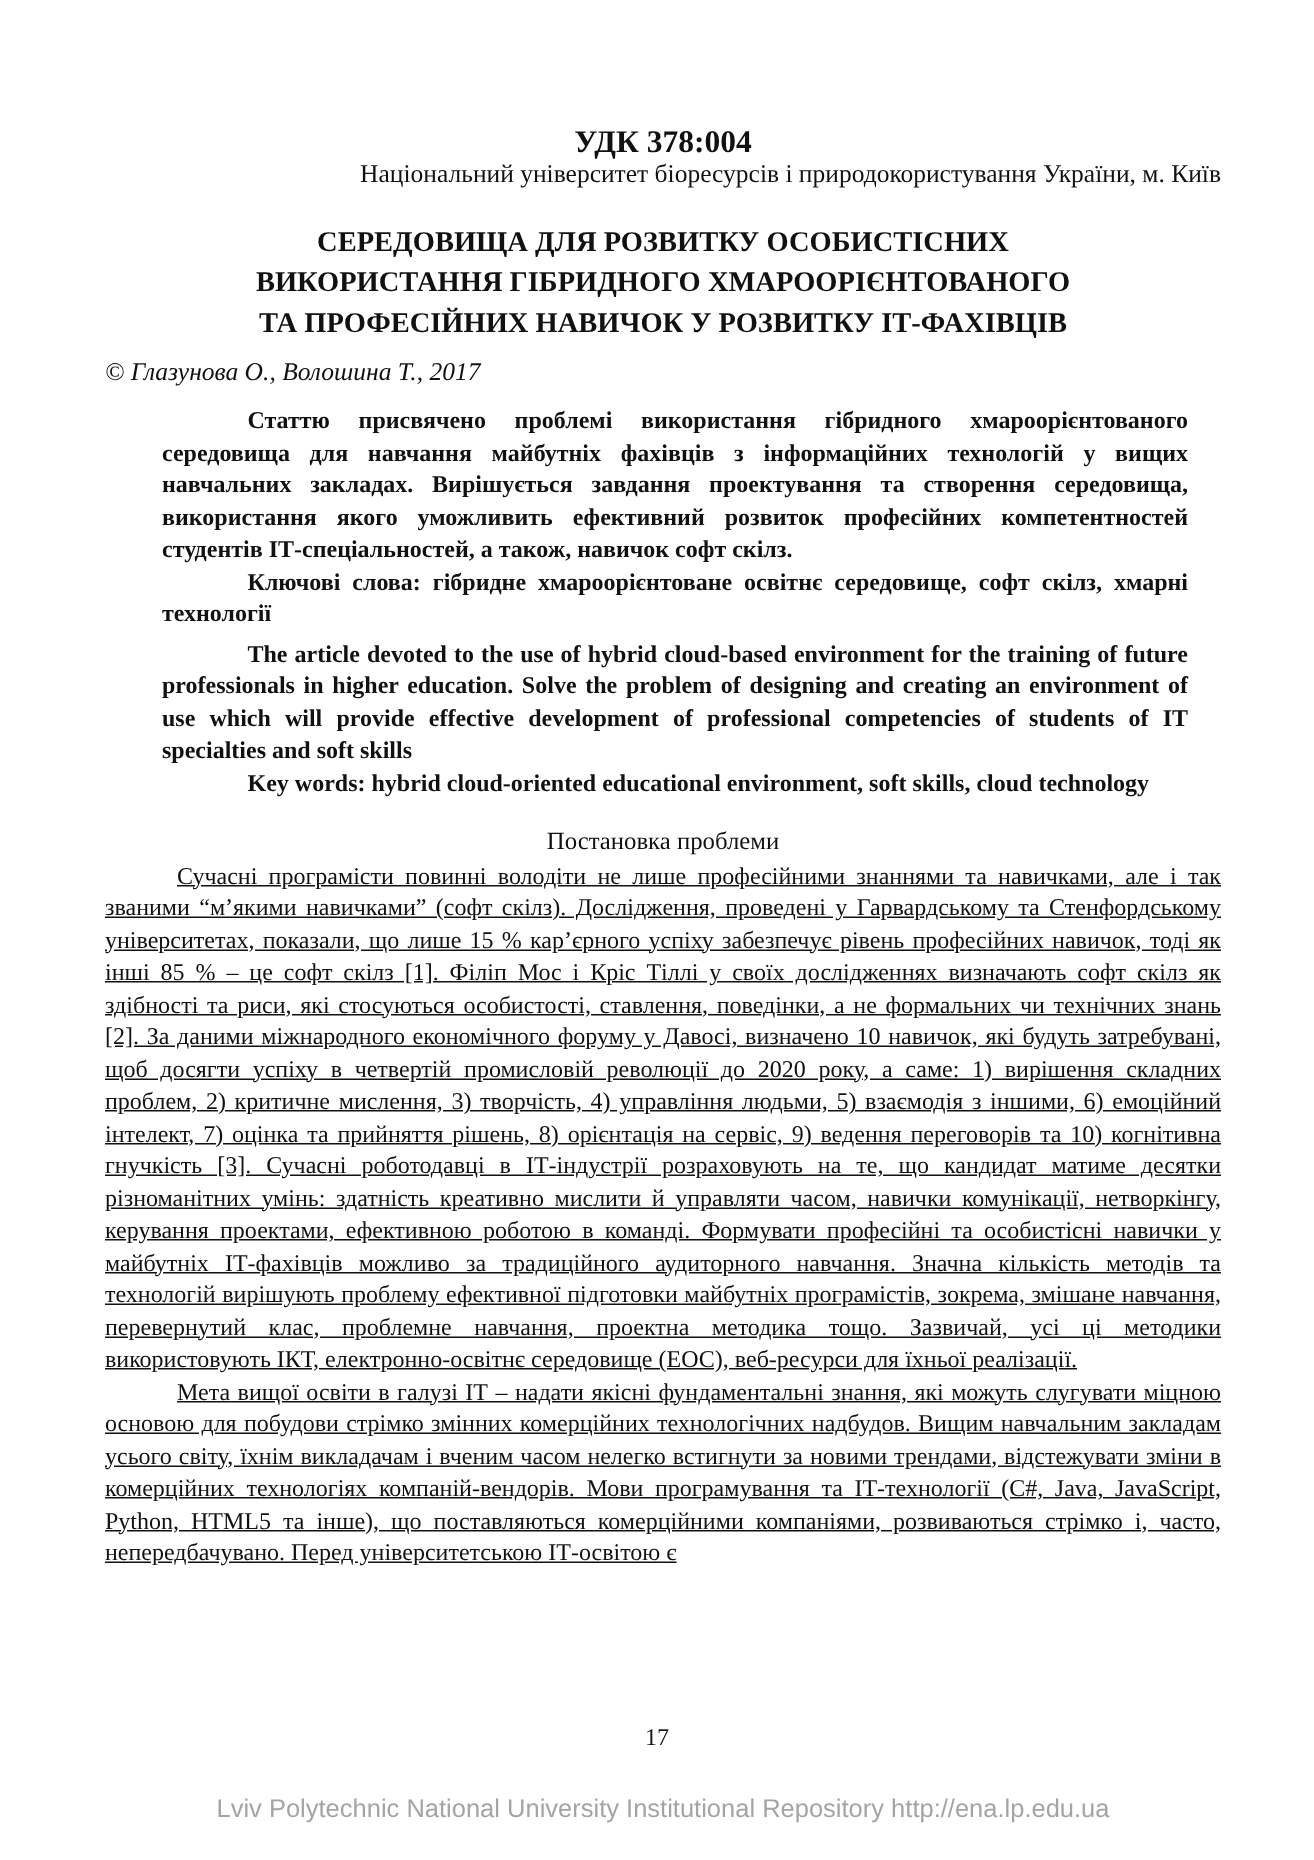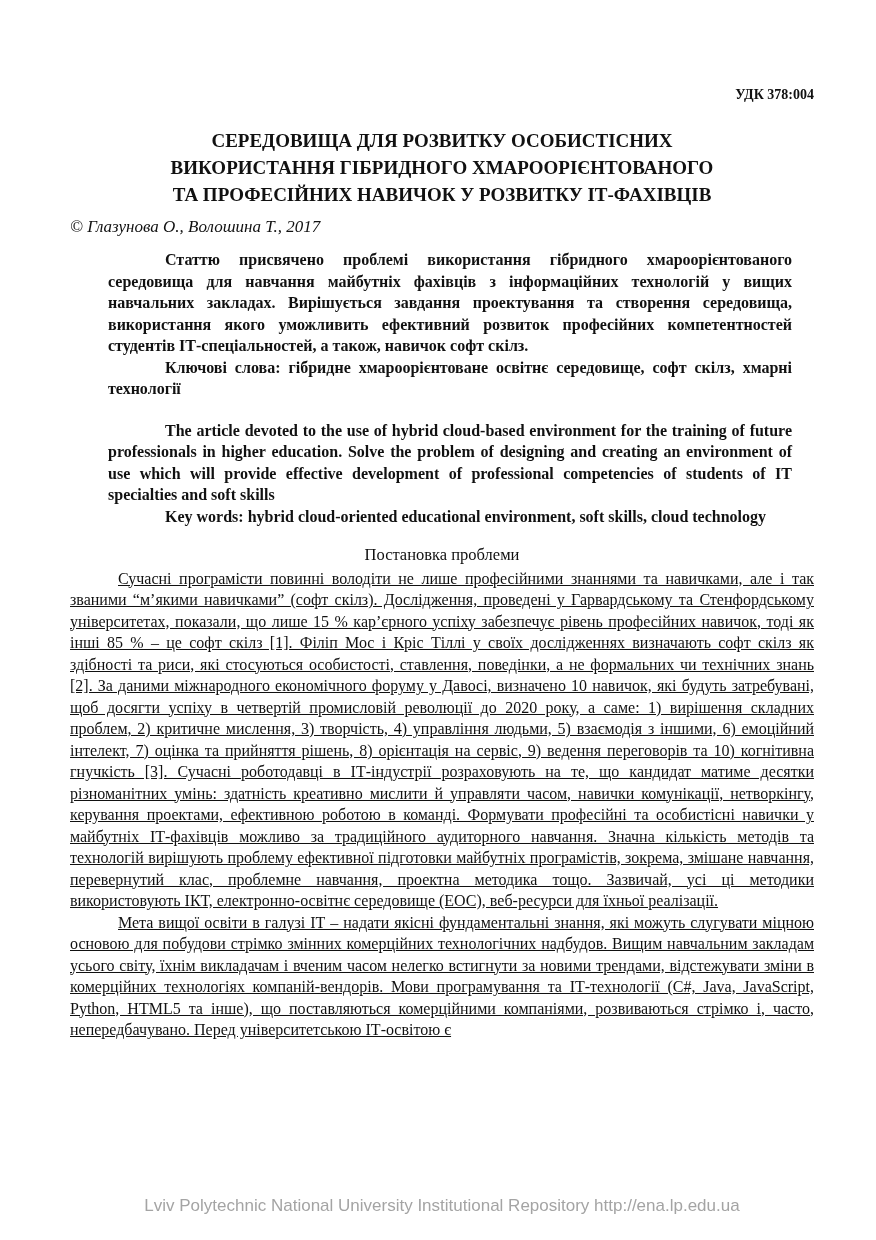--- a/index.html
+++ b/index.html
@@ -16,23 +16,23 @@
     background: #ffffff;
     overflow: hidden;
     outline: 1px solid #e6e6e6;
   }
   .content {
     margin: 0 62px 0 70px; 
   }
   
   .udk {
     margin-top: 84px;
-    text-align: right;
+    text-align: center;
     font-weight: bold;
-    font-size: 14px;
+    font-size: 21px;
     line-height: 21px;
   }
   .authors {
     margin-top: 25px;
     text-align: right;
     font-weight: bold;
     font-size: 17px;
     line-height: 21px;
   }
   .affiliation {
@@ -58,21 +58,21 @@
   .abstract {
     margin-left: 38px;
     margin-right: 22px;
     font-weight: bold;
     font-size: 16px;
     line-height: 21.5px;
     text-align: justify;
   }
   .abstract p { text-indent: 57px; }
   .abstract-uk { margin-top: 12px; }
-  .abstract-en { margin-top: 20px; }
+  .abstract-en { margin-top: 5px; }
   
   .section-heading {
     margin-top: 17px;
     text-align: center;
     font-weight: normal;
     font-size: 16.5px;
     line-height: 21.5px;
   }
   .body-text {
     margin-top: 2px;
@@ -106,20 +106,21 @@
   }
 </style>
 </head>
 <body>
 
 <div class="page">
   <div class="content">
 
     <div class="udk">УДК 378:004</div>
 
+    <div class="affiliation">Національний університет біоресурсів і природокористування України, м. Київ</div>
 
     <h1 class="article-title">
       <div>СЕРЕДОВИЩА ДЛЯ РОЗВИТКУ ОСОБИСТІСНИХ</div>
       <div>ВИКОРИСТАННЯ ГІБРИДНОГО ХМАРООРІЄНТОВАНОГО</div>
       <div>ТА ПРОФЕСІЙНИХ НАВИЧОК У РОЗВИТКУ ІТ-ФАХІВЦІВ</div>
     </h1>
 
     <div class="copyright">© Глазунова О., Волошина Т., 2017</div>
 
     <div class="abstract abstract-uk">
@@ -134,14 +135,15 @@
 
     <h2 class="section-heading">Постановка проблеми</h2>
 
     <div class="body-text">
       <p>Сучасні програмісти повинні володіти не лише професійними знаннями та навичками, але і так званими “м’якими навичками” (софт скілз). Дослідження, проведені у Гарвардському та Стенфордському університетах, показали, що лише 15 % кар’єрного успіху забезпечує рівень професійних навичок, тоді як інші 85 % – це софт скілз [1]. Філіп Мос і Кріс Тіллі у своїх дослідженнях визначають софт скілз як здібності та риси, які стосуються особистості, ставлення, поведінки, а не формальних чи технічних знань [2]. За даними міжнародного економічного форуму у Давосі, визначено 10 навичок, які будуть затребувані, щоб досягти успіху в четвертій промисловій революції до 2020 року, а саме: 1) вирішення складних проблем, 2) критичне мислення, 3) творчість, 4) управління людьми, 5) взаємодія з іншими, 6) емоційний інтелект, 7) оцінка та прийняття рішень, 8) орієнтація на сервіс, 9) ведення переговорів та 10) когнітивна гнучкість [3]. Сучасні роботодавці в ІТ-індустрії розраховують на те, що кандидат матиме десятки різноманітних умінь: здатність креативно мислити й управляти часом, навички комунікації, нетворкінгу, керування проектами, ефективною роботою в команді. Формувати професійні та особистісні навички у майбутніх ІТ-фахівців можливо за традиційного аудиторного навчання. Значна кількість методів та технологій вирішують проблему ефективної підготовки майбутніх програмістів, зокрема, змішане навчання, перевернутий клас, проблемне навчання, проектна методика тощо. Зазвичай, усі ці методики використовують ІКТ, електронно-освітнє середовище (ЕОС), веб-ресурси для їхньої реалізації.</p>
       <p>Мета вищої освіти в галузі ІТ – надати якісні фундаментальні знання, які можуть слугувати міцною основою для побудови стрімко змінних комерційних технологічних надбудов. Вищим навчальним закладам усього світу, їхнім викладачам і вченим часом нелегко встигнути за новими трендами, відстежувати зміни в комерційних технологіях компаній-вендорів. Мови програмування та ІТ-технології (C#, Java, JavaScript, Python, HTML5 та інше), що поставляються комерційними компаніями, розвиваються стрімко і, часто, непередбачувано. Перед університетською ІТ-освітою є</p>
     </div>
 
   </div>
 
+  <div class="page-number">17</div>
   <div class="repo-footer">Lviv Polytechnic National University Institutional Repository http://ena.lp.edu.ua</div>
 </div>
 
 </body></html>

